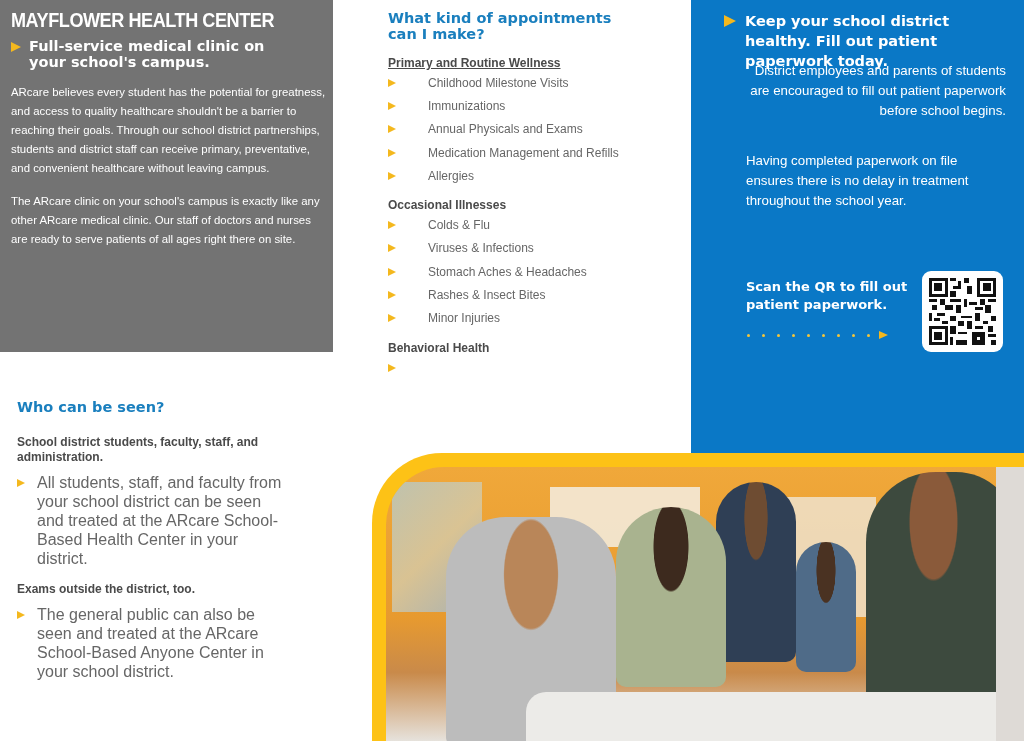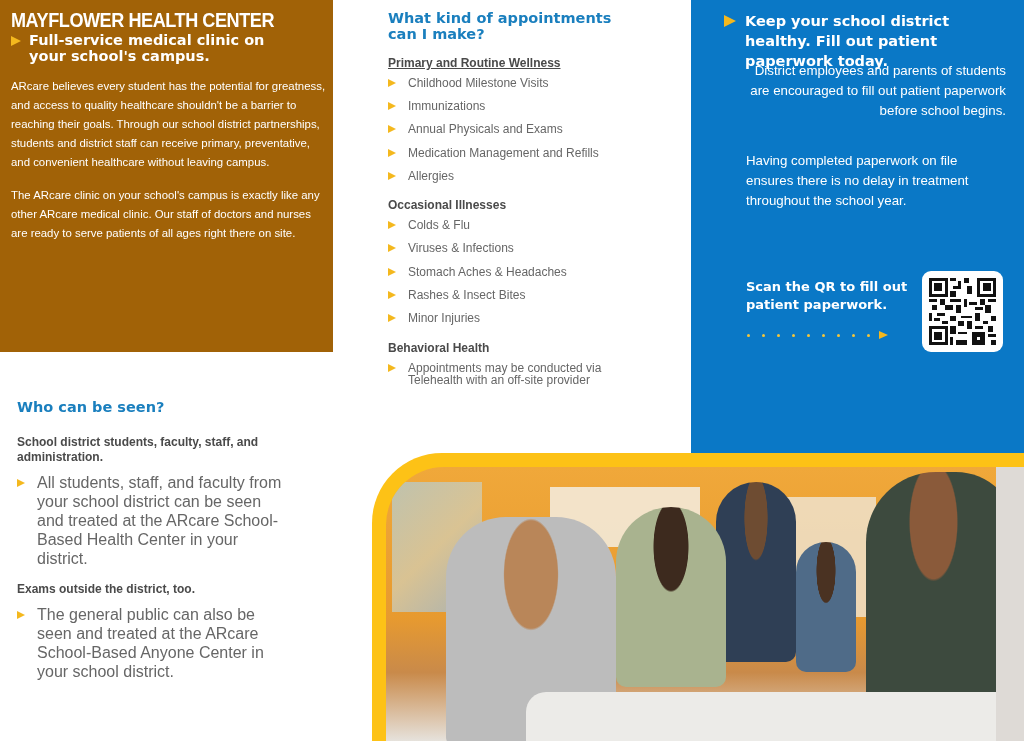--- a/index.html
+++ b/index.html
@@ -9,28 +9,28 @@
     .arrow {
       display: inline-block; width: 0; height: 0;
       border-top: 5px solid transparent; border-bottom: 5px solid transparent;
       border-left: 10px solid #f4b81e;
     }
     .arrow.sm { border-top-width: 4px; border-bottom-width: 4px; border-left-width: 8px; }
 
     
     #left-panel {
       position: absolute; left: 0; top: 0; width: 333px; height: 352px;
-      background: #a16207; color: #ffffff; padding: 8px 10px 0 11px;
+      background: #737373; color: #ffffff; padding: 8px 10px 0 11px;
     }
     #brand-title {
       font-family: "Liberation Sans", sans-serif; font-weight: 700;
       font-size: 21px; letter-spacing: -0.5px; transform: scaleX(0.86);
       transform-origin: left center; white-space: nowrap; line-height: 24px;
     }
-    #tagline { display: flex; align-items: flex-start; }
+    #tagline { display: flex; align-items: flex-start; margin-top: 6px; }
     #tagline .arrow { margin-top: 4px; margin-right: 8px; }
     #tagline-text {
       font-family: "DejaVu Sans", sans-serif; font-weight: 700; font-size: 14.5px;
       line-height: 16px; width: 240px;
     }
     .lp-para {
       font-size: 11.4px; line-height: 19px; margin-top: 13px; width: 315px;
       font-family: "Liberation Sans", sans-serif;
     }
     .lp-para + .lp-para { margin-top: 14px; }
@@ -43,21 +43,21 @@
       color: #1a7fbe; font-weight: 700; font-size: 14.5px; line-height: 16px;
       font-family: "DejaVu Sans", sans-serif; width: 230px;
     }
     .appt-cat {
       font-family: "Liberation Sans", sans-serif; font-weight: 700; font-size: 12px;
       color: #4a4a4a; margin-top: 10px; height: 16px; line-height: 16px;
     }
     .appt-cat.first { margin-top: 13px; text-decoration: underline; }
     .appt-item {
       display: flex; align-items: center; height: 23.3px;
-      font-family: "Liberation Sans", sans-serif; font-size: 12px; color: #666;
+      font-family: "Liberation Sans", sans-serif; font-size: 12px; color: #666; gap: 20px;
     }
     .appt-item .arrow { margin-right: 12px; }
     .appt-item.multi { align-items: flex-start; height: auto; margin-top: 6px; line-height: 12px; }
     .appt-item.multi .arrow { margin-top: 2px; }
     .appt-item .txt { width: 220px; }
 
     
     #right-panel {
       position: absolute; left: 691px; top: 0; width: 333px; height: 453px;
       background: #0a78c6; color: #ffffff;
@@ -179,21 +179,20 @@
       <span class="txt">Rashes &amp; Insect Bites</span>
     </div>
   <div class="appt-item">
       <span class="arrow sm"></span>
       <span class="txt">Minor Injuries</span>
     </div>
 
   <div class="appt-cat">Behavioral Health</div>
   <div class="appt-item multi">
       <span class="arrow sm"></span>
-      <span class="txt">Appointments may be conducted via Telehealth with an off-site provider</span>
     </div>
 </section>
 
 <section id="right-panel">
   <div id="rp-headline">
     <span class="arrow"></span>
     <span id="rp-headline-text">Keep your school district healthy. Fill out patient paperwork today.</span>
   </div>
   <p id="rp-para-1" class="rp-para">District employees and parents of students are encouraged to fill out patient paperwork before school begins.</p>
   <p id="rp-para-2" class="rp-para">Having completed paperwork on file ensures there is no delay in treatment throughout the school year.</p>

